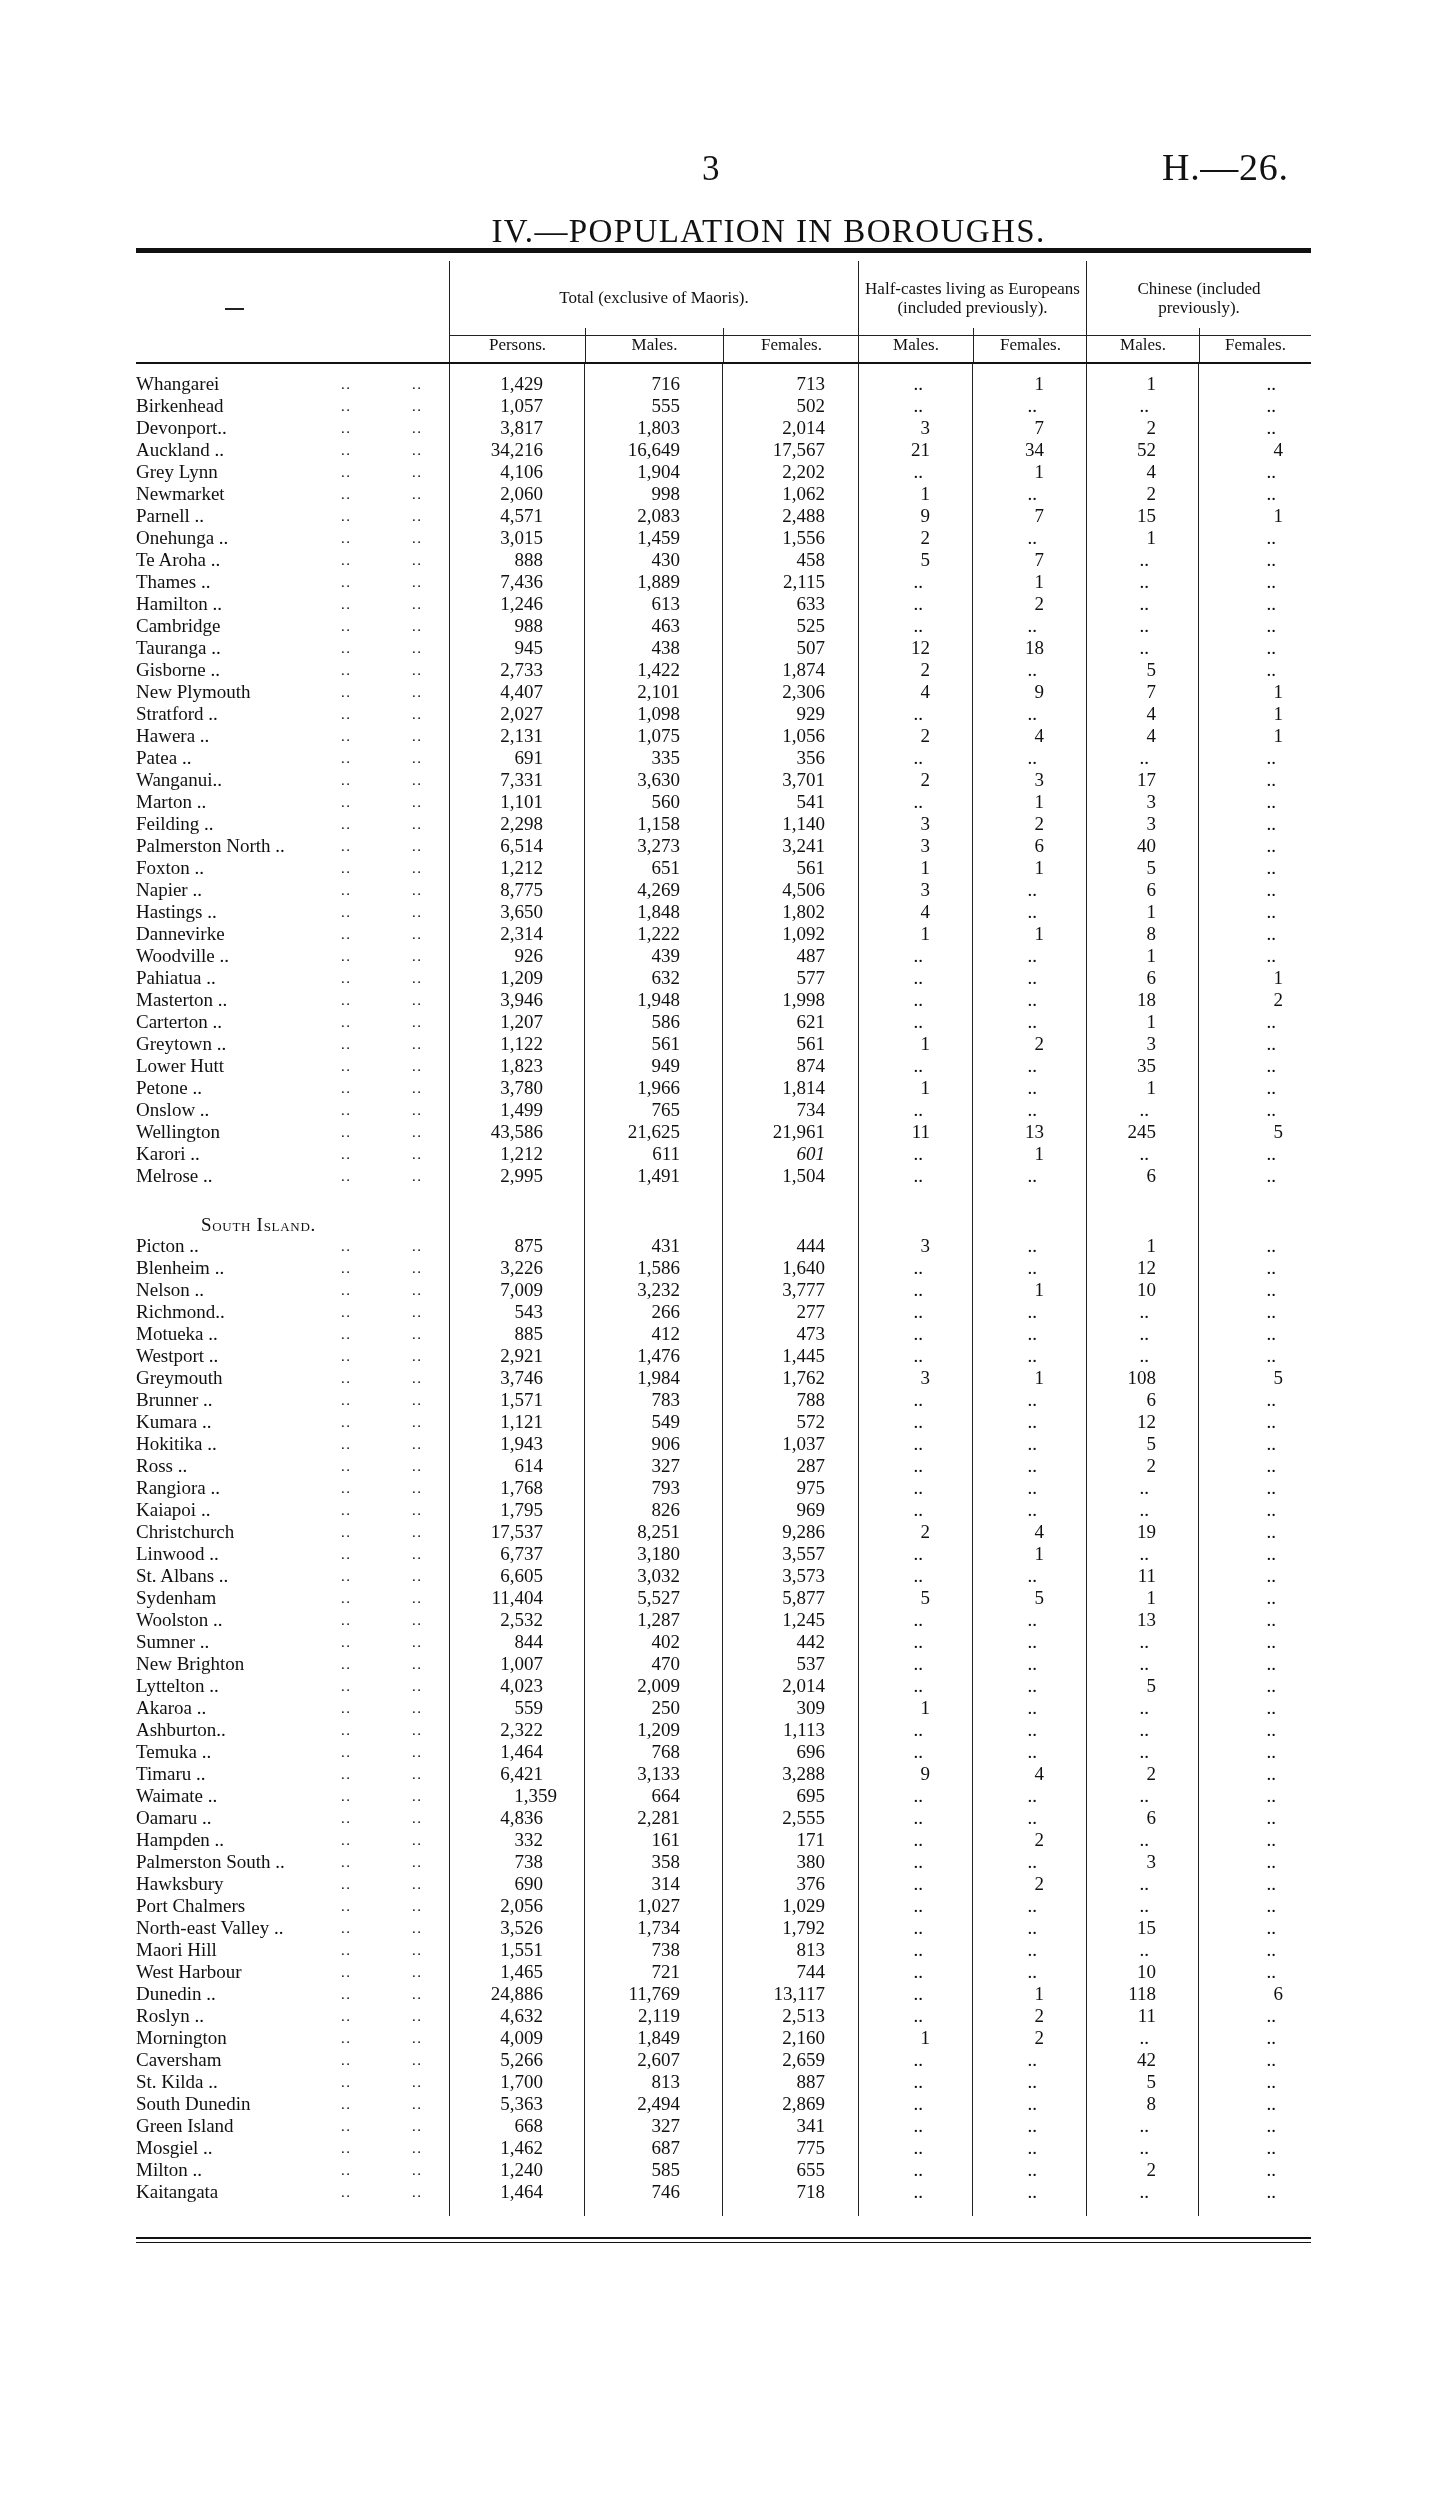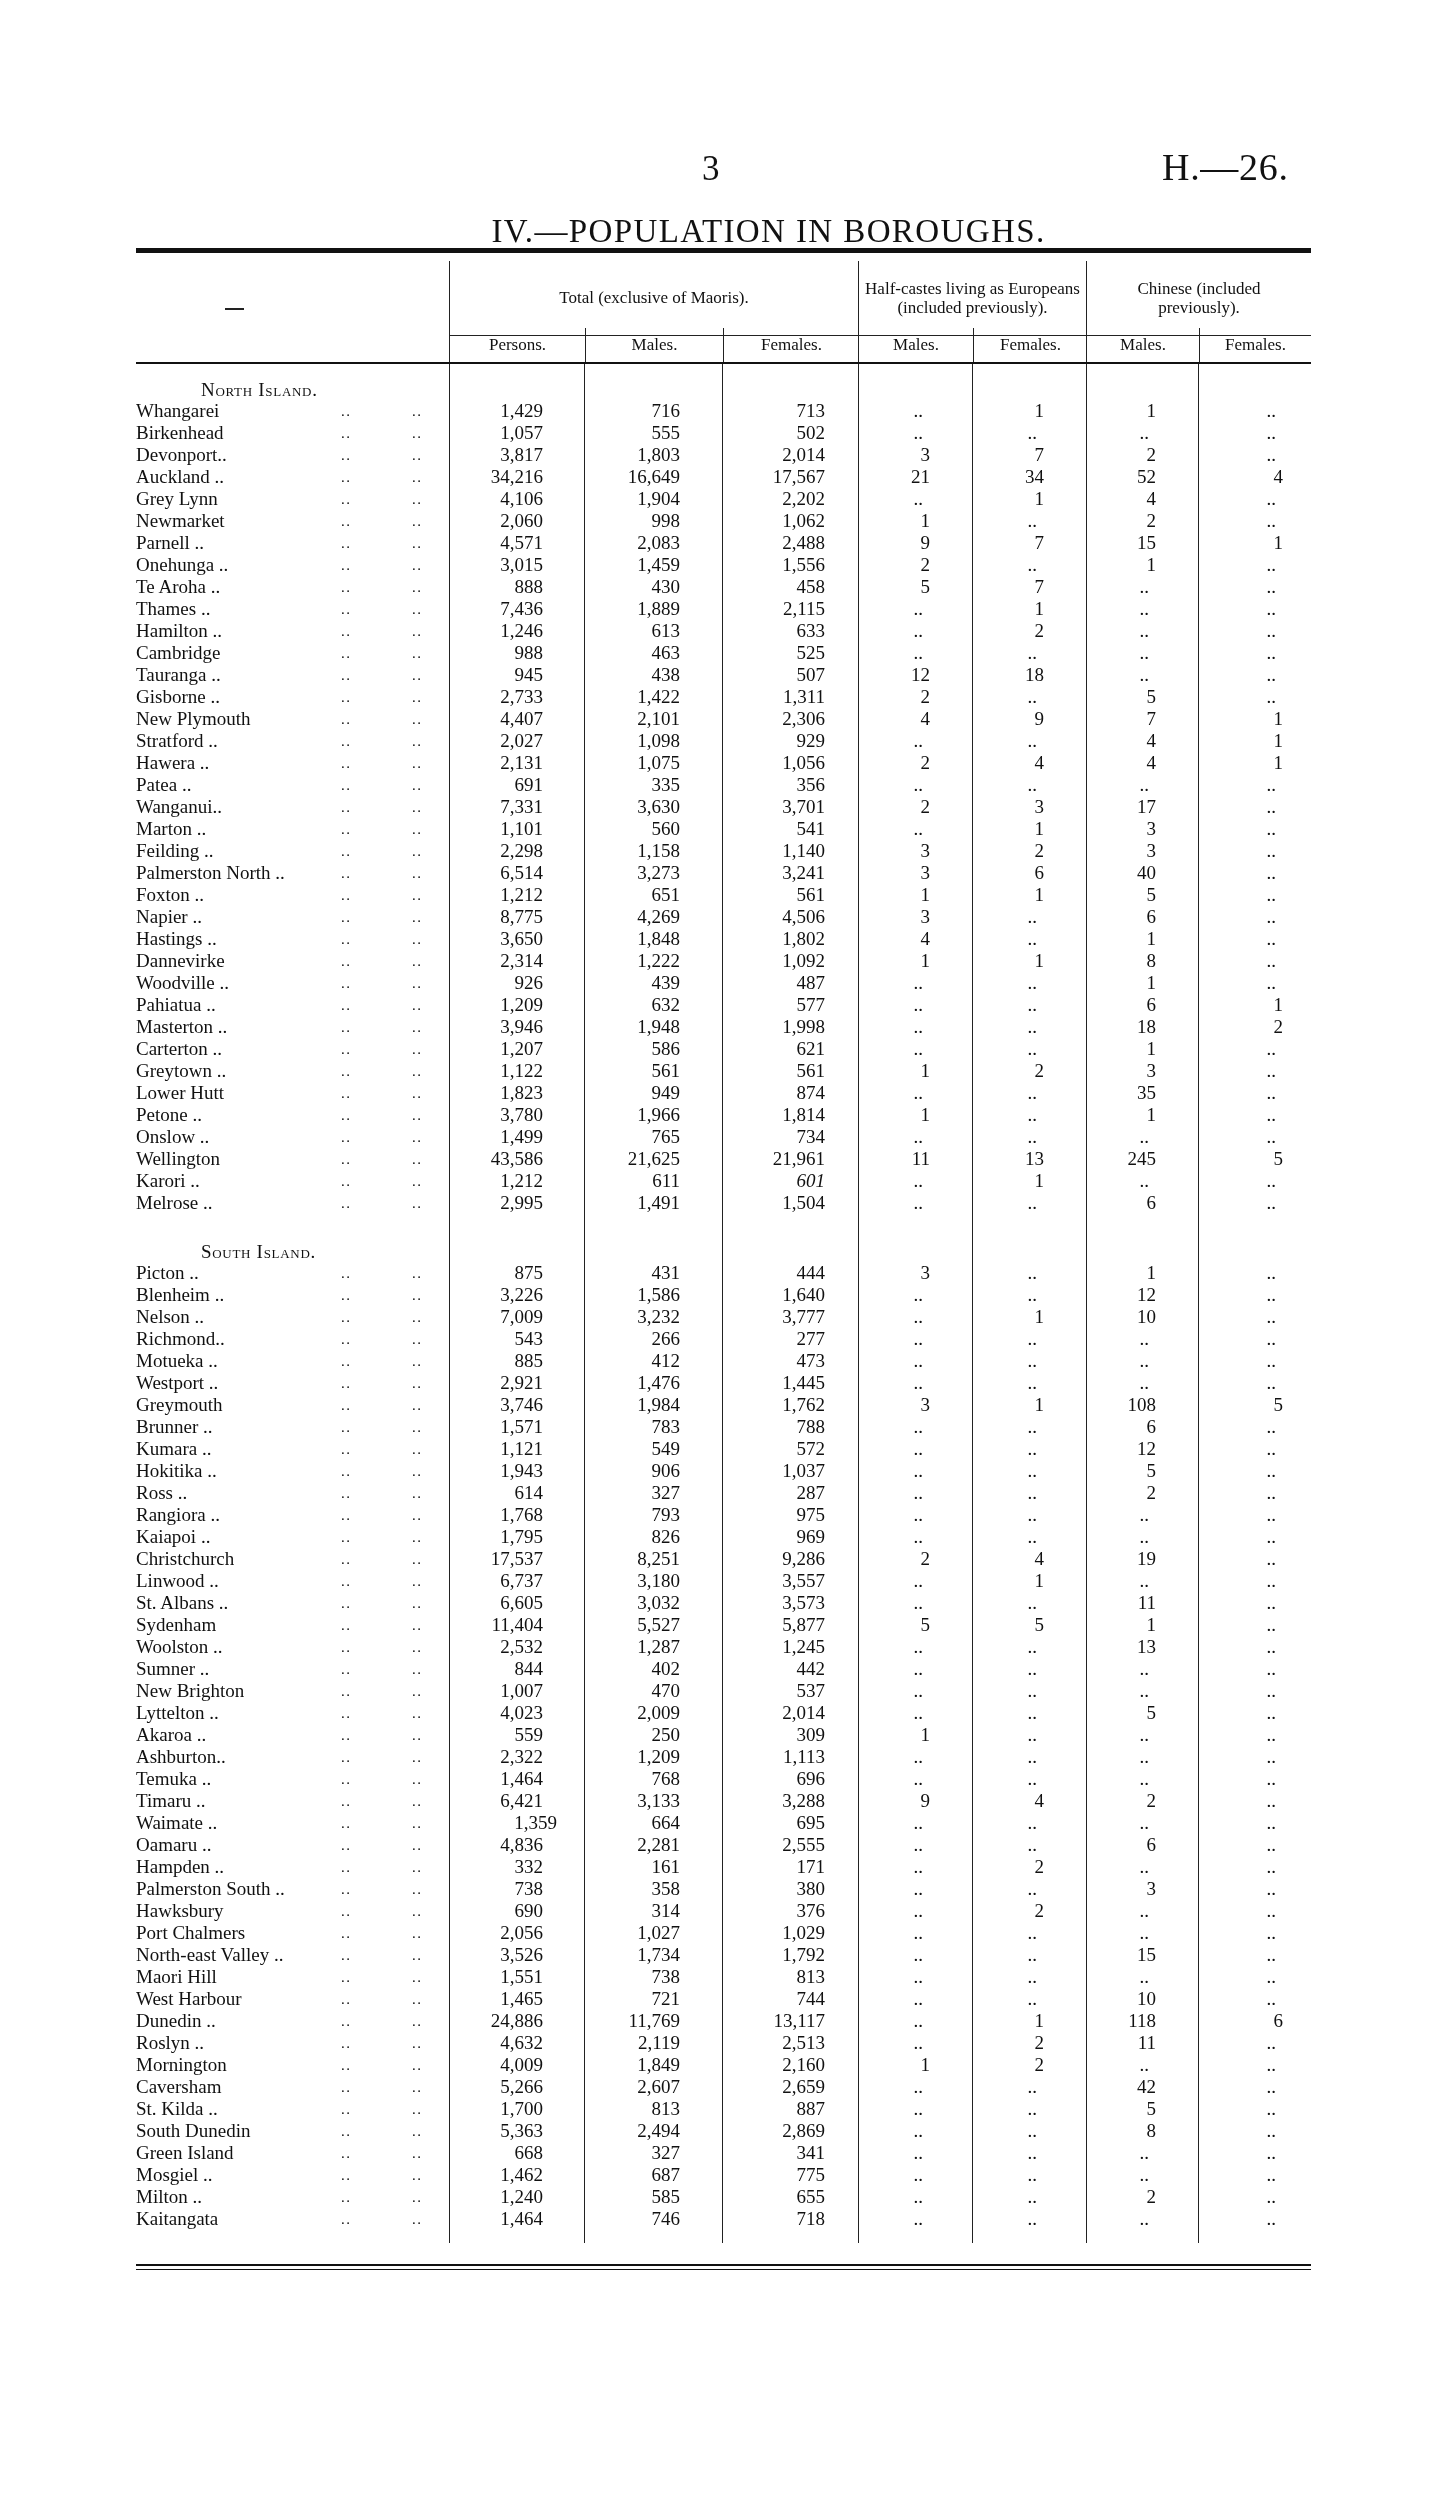--- a/index.html
+++ b/index.html
@@ -66,21 +66,20 @@
   <div class="body" id="table-body">
     <div class="vline" style="left:313px;"></div>
     <div class="vline" style="left:448px;"></div>
     <div class="vline" style="left:586px;"></div>
     <div class="vline" style="left:722px;"></div>
     <div class="vline" style="left:836px;"></div>
     <div class="vline" style="left:950px;"></div>
     <div class="vline" style="left:1062px;"></div>
     <div style="height:9.5px;"></div>
     <div id="sections">
-        <div class="section-title">North Island.</div>
         <div class="row">
           <div class="c name">Whangarei</div>
           <span class="lead" style="left: 205px;">..</span>
           <span class="lead" style="left: 276px;">..</span>
           <div class="c" style="left: 313px; width: 135px; padding-right: 41px;">1,429</div>
           <div class="c" style="left: 448px; width: 138px; padding-right: 42px;">716</div>
           <div class="c" style="left: 586px; width: 136px; padding-right: 33px;">713</div>
           <div class="c" style="left: 722px; width: 114px; padding-right: 49px;">..</div>
           <div class="c" style="left: 836px; width: 114px; padding-right: 42px;">1</div>
           <div class="c" style="left: 950px; width: 112px; padding-right: 42px;">1</div>
@@ -229,21 +228,21 @@
           <div class="c" style="left: 836px; width: 114px; padding-right: 42px;">18</div>
           <div class="c" style="left: 950px; width: 112px; padding-right: 49px;">..</div>
           <div class="c" style="left: 1062px; width: 112px; padding-right: 34px;">..</div>
         </div>
         <div class="row">
           <div class="c name">Gisborne ..</div>
           <span class="lead" style="left: 205px;">..</span>
           <span class="lead" style="left: 276px;">..</span>
           <div class="c" style="left: 313px; width: 135px; padding-right: 41px;">2,733</div>
           <div class="c" style="left: 448px; width: 138px; padding-right: 42px;">1,422</div>
-          <div class="c" style="left: 586px; width: 136px; padding-right: 33px;">1,311</div>
+          <div class="c" style="left: 586px; width: 136px; padding-right: 33px;">1,874</div>
           <div class="c" style="left: 722px; width: 114px; padding-right: 42px;">2</div>
           <div class="c" style="left: 836px; width: 114px; padding-right: 49px;">..</div>
           <div class="c" style="left: 950px; width: 112px; padding-right: 42px;">5</div>
           <div class="c" style="left: 1062px; width: 112px; padding-right: 34px;">..</div>
         </div>
         <div class="row">
           <div class="c name">New Plymouth</div>
           <span class="lead" style="left: 205px;">..</span>
           <span class="lead" style="left: 276px;">..</span>
           <div class="c" style="left: 313px; width: 135px; padding-right: 41px;">4,407</div>

